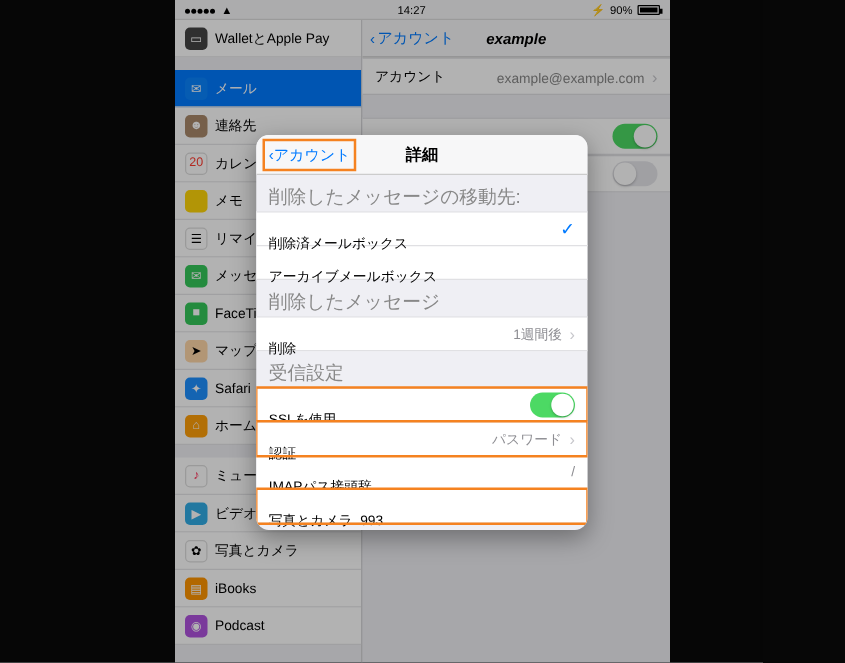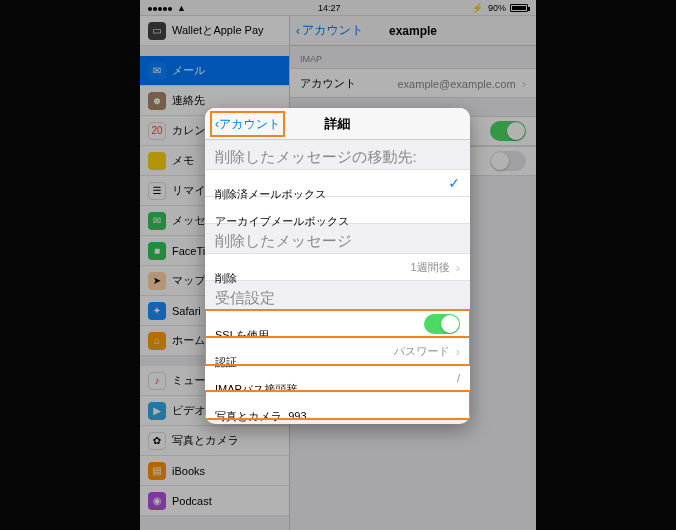--- a/index.html
+++ b/index.html
@@ -16,21 +16,21 @@
 .split { display:flex; height:514px; }
 .sidebar { width:150px; background:#efeff4; border-right:1px solid #ccc; overflow:hidden; }
 .s-head { height:30px; display:flex; align-items:center; justify-content:center; font-size:13px; font-weight:600; background:#f7f7f8; border-bottom:1px solid #ccc; }
 .s-row { height:30px; display:flex; align-items:center; padding:0 8px; font-size:11px; background:#fff; border-bottom:1px solid #e5e5e8; gap:6px; }
 .s-row.sel { background:#007aff; color:#fff; }
 .s-row .ic{width:18px;height:18px;border-radius:4px;display:flex;align-items:center;justify-content:center;font-size:10px;}
 .s-gap{height:10px;background:#efeff4;}
 .main { flex:1; background:#efeff4; }
 .m-head { height:30px; display:flex; align-items:center; background:#f7f7f8; border-bottom:1px solid #ccc; font-size:12px; position:relative; }
 .m-head .back{position:absolute;left:6px;color:#007aff;display:flex;align-items:center;gap:2px;}
-.m-head .title{margin:0 auto;font-weight:600;}
+.m-head .title{margin:0 auto;font-weight:600;font-style:italic;}
 .m-sec{font-size:9px;color:#888;padding:8px 10px 4px;text-transform:uppercase;}
 .m-row{height:30px;background:#fff;border-top:1px solid #e0e0e3;border-bottom:1px solid #e0e0e3;display:flex;align-items:center;padding:0 10px;font-size:11px;justify-content:space-between;}
 .m-row .lbl{color:#000;}
 .m-row .val{color:#888;}
 .chev{color:#c7c7cc;font-size:13px;margin-left:6px;}
 .tgl{width:36px;height:20px;border-radius:10px;position:relative;}
 .tgl.on{background:#4cd964;} .tgl.off{background:#e5e5ea;}
 .tgl .knob{position:absolute;width:18px;height:18px;background:#fff;border-radius:50%;top:1px;box-shadow:0 1px 2px rgba(0,0,0,.25);}
 .tgl.on .knob{right:1px;} .tgl.off .knob{left:1px;}
 .overlay{position:absolute;left:0;top:0;width:100%;height:100%;background:rgba(0,0,0,.3);}
@@ -139,21 +139,20 @@
 
    </div>
    <div class="main">
     <div class="m-head">
      <div class="back">
               <span>‹</span>
               <span>アカウント</span>
             </div>
      <div class="title">example</div>
     </div>
-    <div class="m-sec">IMAP</div>
     <div class="m-row">
      <span class="lbl">アカウント</span>
      <span><span class="val">example@example.com</span><span class="chev">›</span></span>
     </div>
     <div style="height:18px"></div>
     <div class="m-row">
             <span></span>
             <span class="tgl on">
               <span class="knob"></span>
             </span>

